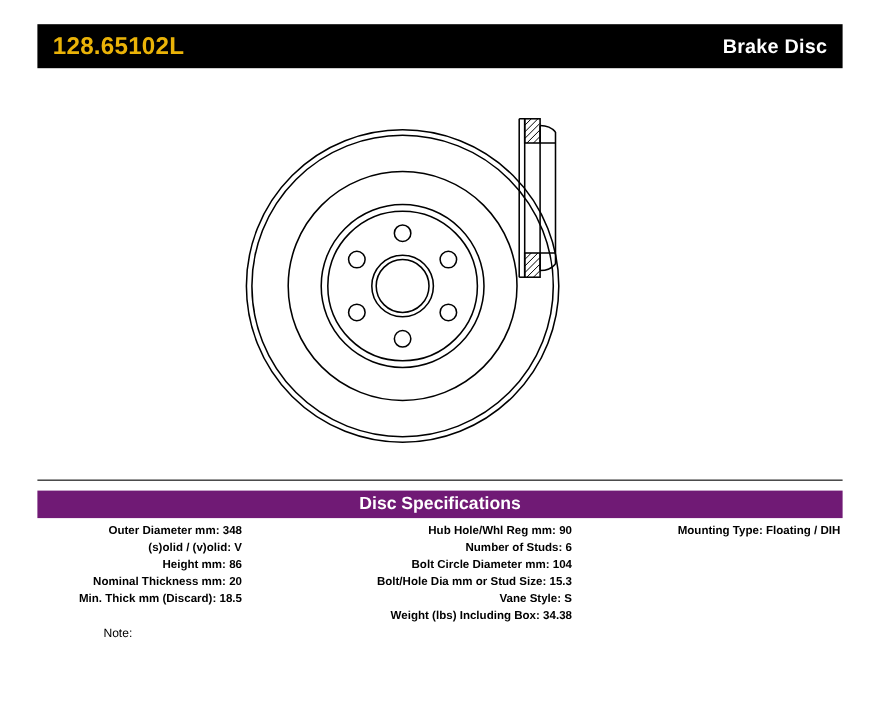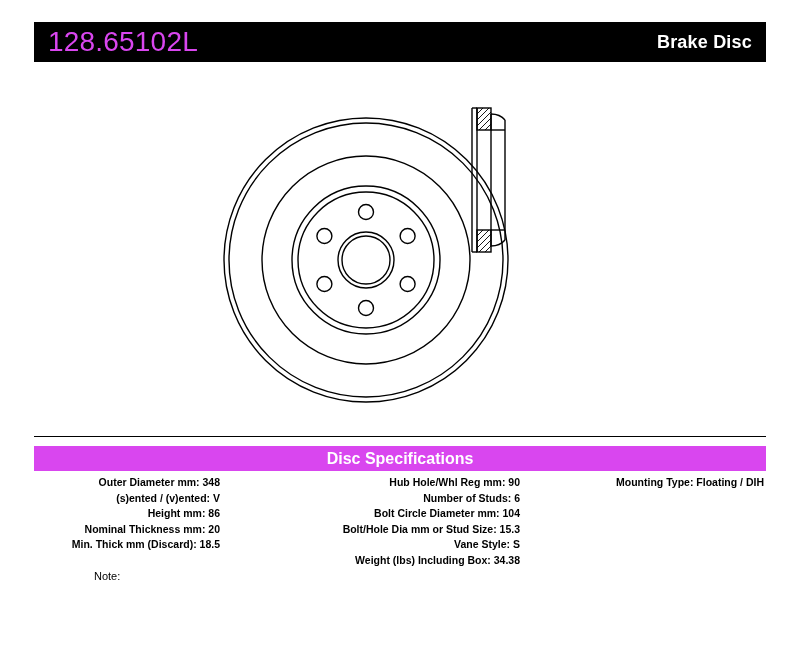--- a/index.html
+++ b/index.html
@@ -24,23 +24,23 @@
     width: 732px;
     height: 40px;
     background: #000000;
     display: flex;
     align-items: center;
     justify-content: space-between;
     box-sizing: border-box;
     padding: 0 14px;
   }
   .part-number {
-    color: #d946ef;
-    font-size: 28px;
-    font-weight: normal;
+    color: #eab308;
+    font-size: 22px;
+    font-weight: bold;
     letter-spacing: 0.2px;
     line-height: 1;
   }
   .product-type {
     color: #ffffff;
     font-size: 18px;
     font-weight: bold;
     letter-spacing: 0.2px;
     line-height: 1;
   }
@@ -67,21 +67,21 @@
     background: #000000;
   }
 
   
   .specs-bar {
     position: absolute;
     left: 34px;
     top: 446px;
     width: 732px;
     height: 25px;
-    background: #d946ef;
+    background: #701a75;
     display: flex;
     align-items: center;
     justify-content: center;
   }
   .specs-bar-title {
     color: #ffffff;
     font-size: 16px;
     font-weight: bold;
     line-height: 1;
   }
@@ -212,21 +212,21 @@
 
 <div class="divider"></div>
 
 <div class="specs-bar">
   <div class="specs-bar-title">Disc Specifications</div>
 </div>
 
 <div class="specs-cols">
   <div class="spec-col left">
     <div class="spec-line">Outer Diameter mm: 348</div>
-    <div class="spec-line">(s)ented / (v)ented: V</div>
+    <div class="spec-line">(s)olid / (v)olid: V</div>
     <div class="spec-line">Height mm: 86</div>
     <div class="spec-line">Nominal Thickness mm: 20</div>
     <div class="spec-line">Min. Thick mm (Discard): 18.5</div>
   </div>
   <div class="spec-col mid">
     <div class="spec-line">Hub Hole/Whl Reg mm: 90</div>
     <div class="spec-line">Number of Studs: 6</div>
     <div class="spec-line">Bolt Circle Diameter mm: 104</div>
     <div class="spec-line">Bolt/Hole Dia mm or Stud Size: 15.3</div>
     <div class="spec-line">Vane Style: S</div>

